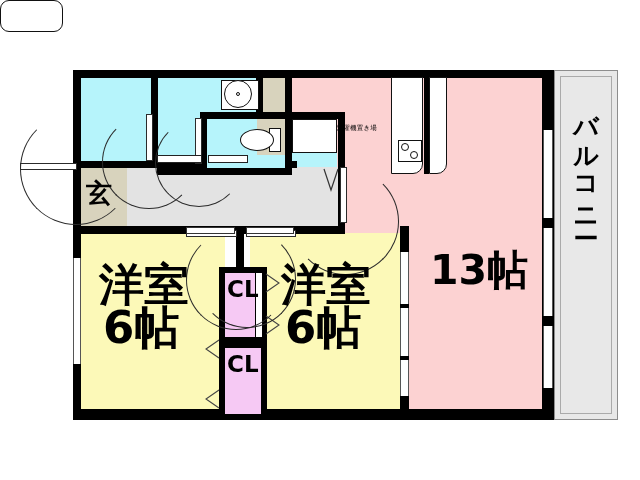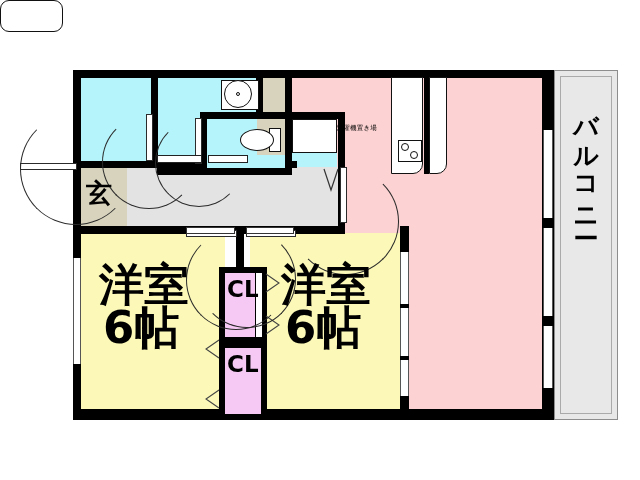--- a/index.html
+++ b/index.html
@@ -185,20 +185,21 @@
   <div class="leaf" style="left:246px;top:230px;width:48px;height:5px;"></div>
   <div class="arc arc-only arc-b arc-r" style="left:198px;top:230px;width:96px;height:96px;border-width:1.3px;"></div>
 
   <div class="ab fill-white" style="left:186px;top:227px;width:49px;height:7px;border:1px solid #333;box-sizing:border-box;"></div>
   <div class="ab fill-white" style="left:246px;top:227px;width:48px;height:7px;border:1px solid #333;box-sizing:border-box;"></div>
 
   <svg class="chev" style="left:322px;top:168px;" width="18" height="28" viewBox="0 0 18 28">
     <path d="M2,1 L9,22 L16,1" fill="none" stroke="#333" stroke-width="1.2"></path>
   </svg>
 
+  <div class="lbl lbl-jo" style="left:430px;top:250px;">13帖</div>
 
   <div class="lbl lbl-room" style="left:99px;top:262px;">洋室</div>
   <div class="lbl lbl-room" style="left:103px;top:305px;">6帖</div>
 
   <div class="lbl lbl-room" style="left:281px;top:262px;">洋室</div>
   <div class="lbl lbl-room" style="left:285px;top:305px;">6帖</div>
 
   <div class="lbl lbl-genkan" style="left:86px;top:180px;">玄</div>
 
   <div class="lbl lbl-balc" style="left:573px;top:98px;height:220px;">バルコニー</div>

